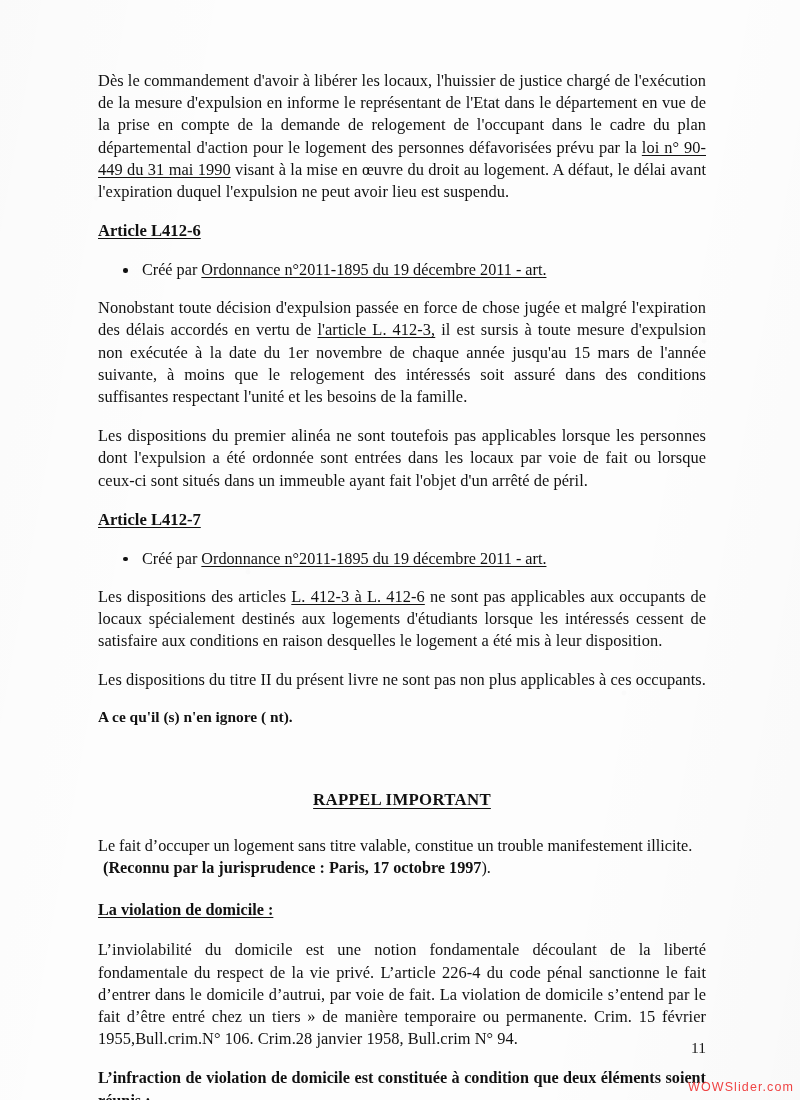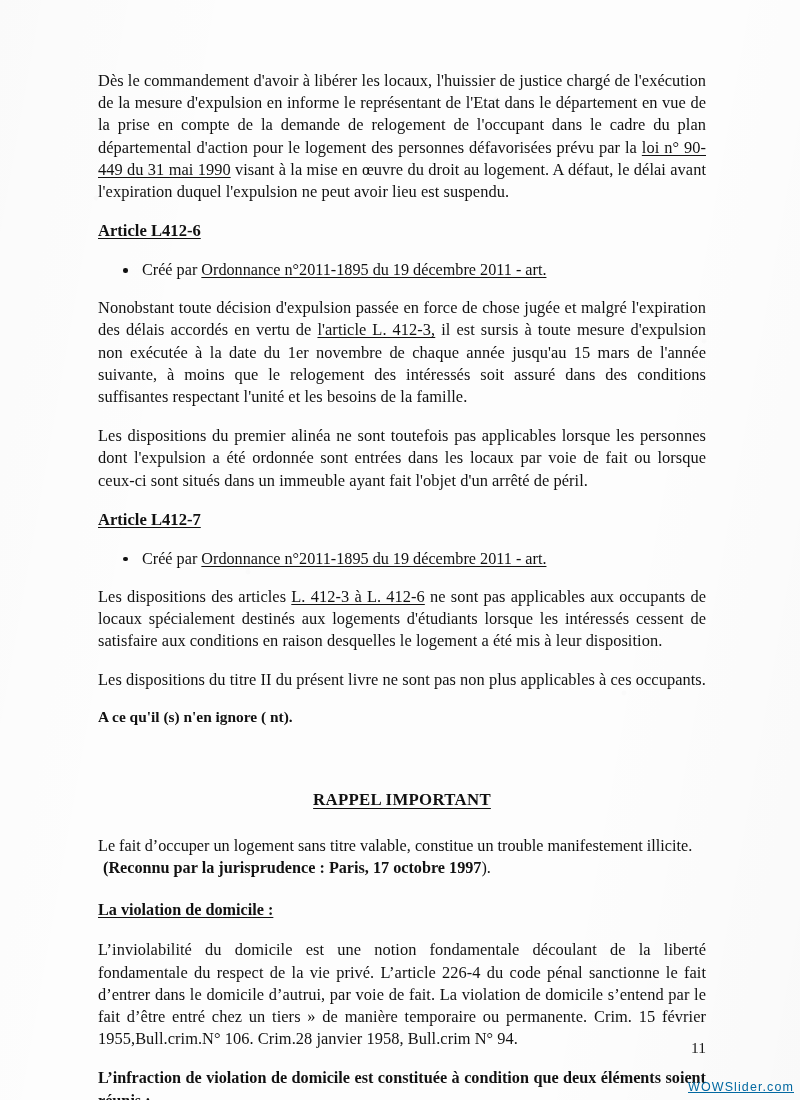--- a/index.html
+++ b/index.html
@@ -156,24 +156,23 @@
     z-index: 2;
   }
 
   .watermark {
     position: absolute;
     right: 6px;
     bottom: 6px;
     font-family: "Liberation Sans", "DejaVu Sans", sans-serif;
     font-size: 12.5px;
     letter-spacing: 1.1px;
-    color: #0369a1;
+    color: #ef4444;
     z-index: 4;
     user-select: none;
-    text-decoration: underline;
   }
 </style>
 </head>
 <body>
 
 <div class="page">
 
   <div class="content">
 
     <p class="para"><span>Dès le commandement d'avoir à libérer les locaux, l'huissier de justice chargé de l'exécution de la mesure d'expulsion en informe le représentant de l'Etat dans le département en vue de la prise en compte de la demande de relogement de l'occupant dans le cadre du plan départemental d'action pour le logement des personnes défavorisées prévu par la </span><span class="u">loi n° 90-449 du 31 mai 1990</span><span> visant à la mise en œuvre du droit au logement. A défaut, le délai avant l'expiration duquel l'expulsion ne peut avoir lieu est suspendu.</span></p>

